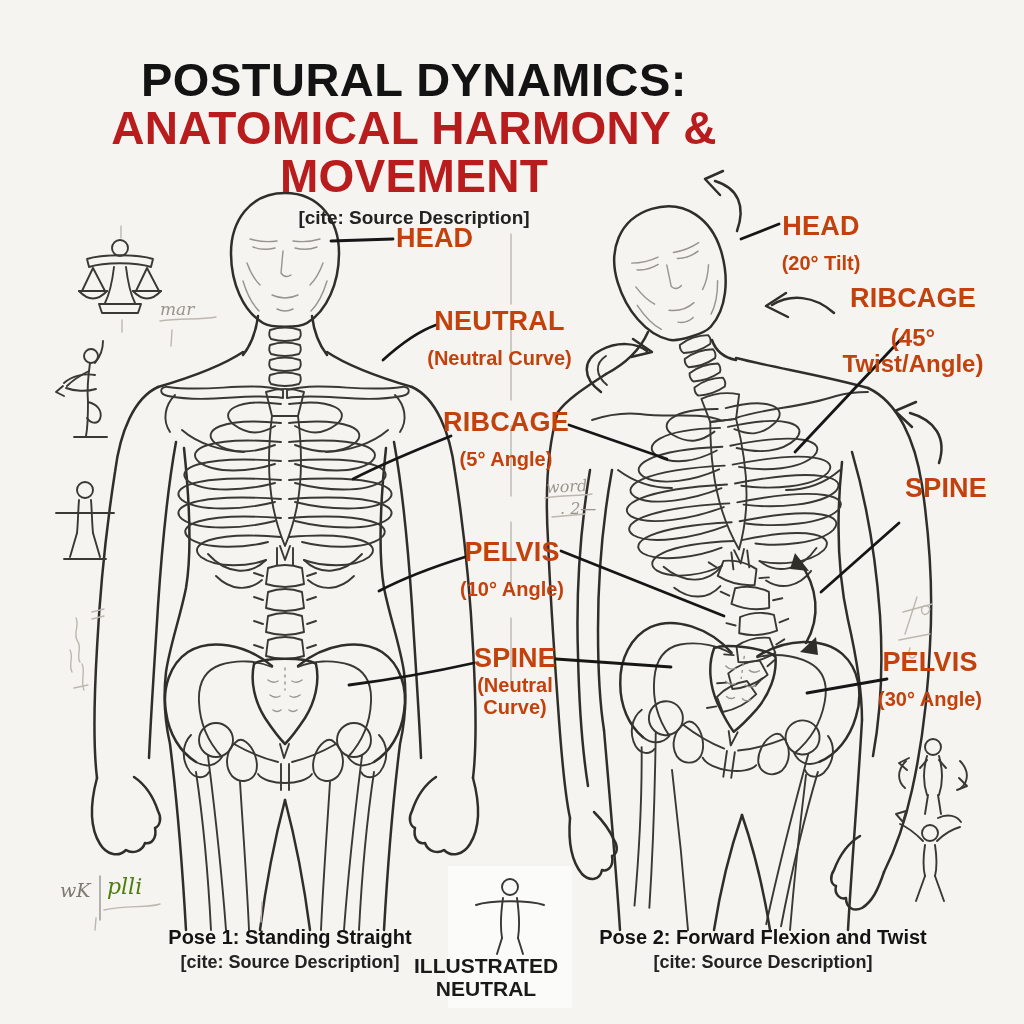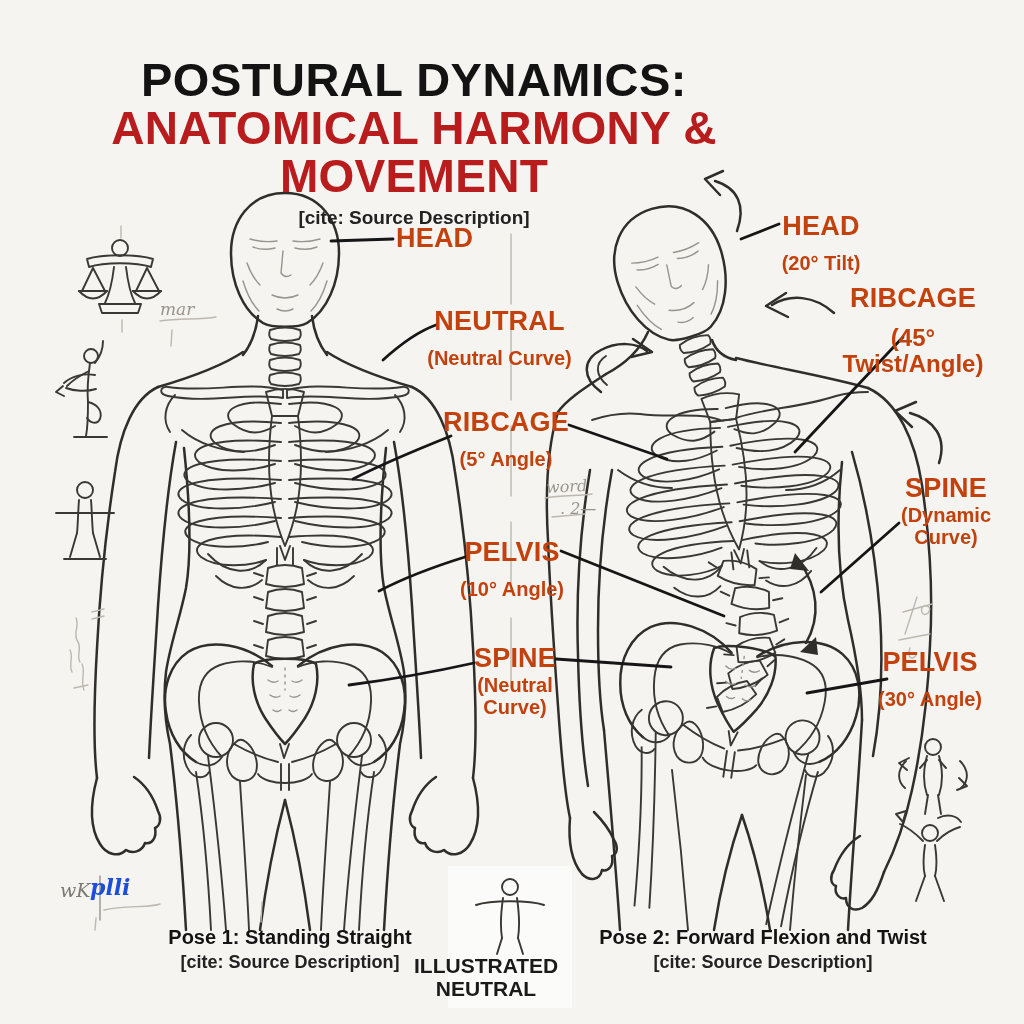--- a/index.html
+++ b/index.html
@@ -41,21 +41,21 @@
   #cap1{left:75px;top:926px;width:430px;}
   #cap2{left:548px;top:926px;width:430px;}
   #logoText{position:absolute;left:414px;top:954px;width:144px;text-align:center;
             font-size:21px;font-weight:800;line-height:1.1;color:#1a1a1a;}
 
   .hand{position:absolute;font-family:"DejaVu Serif",serif;font-style:italic;color:#9a958c;}
   #note-mar{left:160px;top:299px;font-size:17px;}
   #note-word{left:546px;top:477px;font-size:16px;transform:rotate(-3deg);}
   #note-2{left:560px;top:499px;font-size:16px;}
   #sig-wk{left:60px;top:879px;font-size:19px;color:#7d7a73;}
-  #sig-pl{left:90px;top:874px;font-size:22px;color:#1d4ed8;font-weight:bold;}
+  #sig-pl{left:107px;top:874px;font-size:22px;color:#4d7c0f;}
 </style>
 </head>
 <body>
 
 <div class="canvas">
 
 <svg class="art" viewBox="0 0 1024 1024">
   <defs>
     <g id="headface">
       <path class="ink" d="M0,-66 C-35,-66 -54,-38 -54,-6 C-54,24 -42,52 -22,64 C-14,69 14,69 22,64 C42,52 54,24 54,-6 C54,-38 35,-66 0,-66 Z"></path>
@@ -347,21 +347,20 @@
 <div class="label" id="l2-head">
   <div class="t">HEAD</div>
   <div class="s">(20° Tilt)</div>
 </div>
 <div class="label" id="l2-ribcage">
   <div class="t">RIBCAGE</div>
   <div class="s">(45° Twist/Angle)</div>
 </div>
 <div class="label" id="l2-spine">
   <div class="t">SPINE</div>
-  <div class="s">(Dynamic Curve)</div>
 </div>
 <div class="label" id="l2-pelvis">
   <div class="t">PELVIS</div>
   <div class="s">(30° Angle)</div>
 </div>
 
 <div class="caption" id="cap1">
   <div class="cap">Pose 1: Standing Straight</div>
   <div class="capcite">[cite: Source Description]</div>
 </div>

